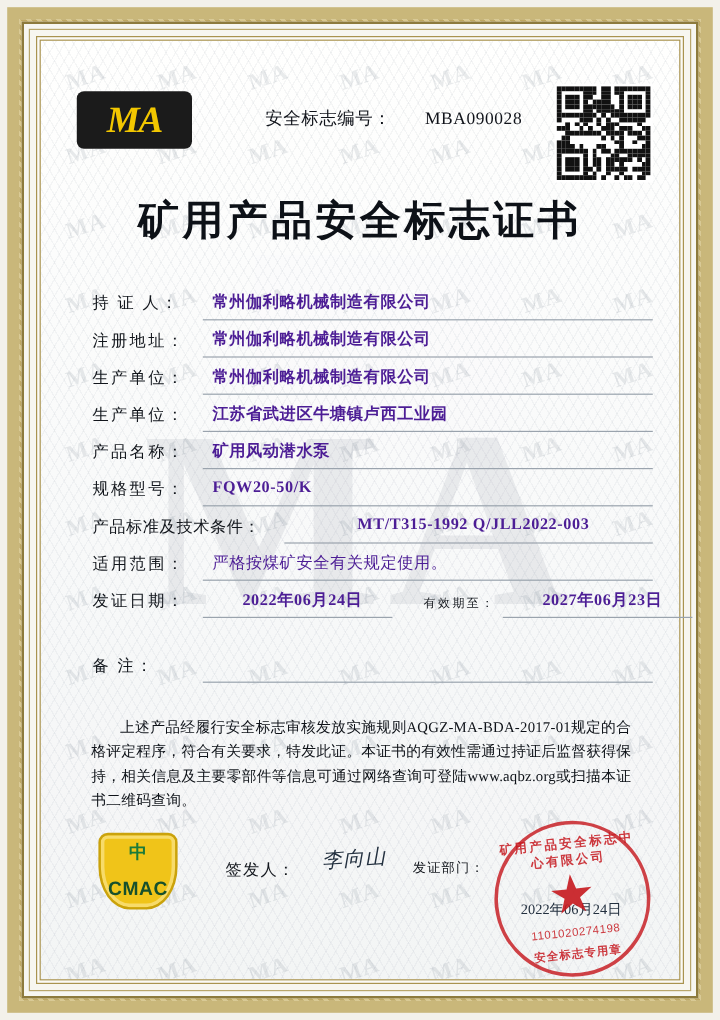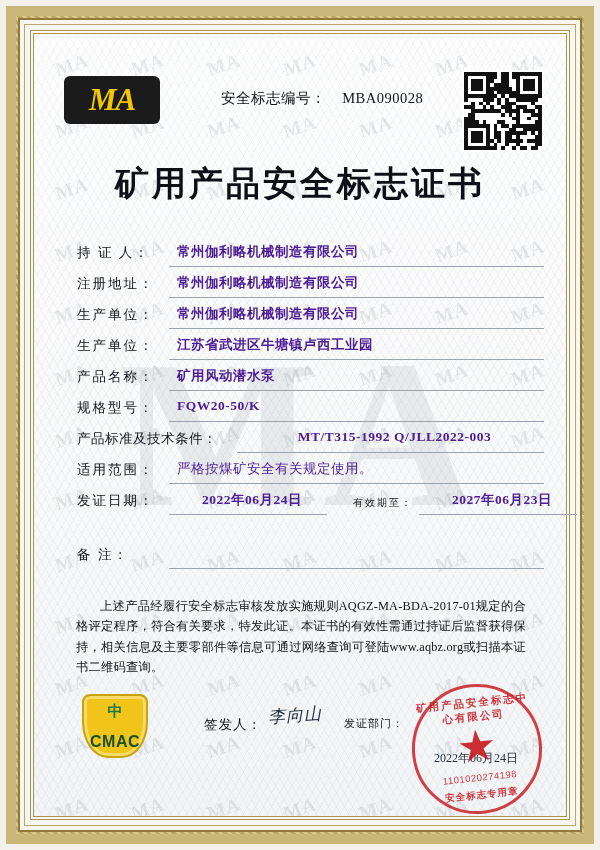--- a/index.html
+++ b/index.html
@@ -127,21 +127,21 @@
 
   .cert-no {
     position: absolute;
     left: 185px;
     top: 53px;
     font-family: "Liberation Serif", serif;
     font-size: 14.5px;
     color: #10131a;
     letter-spacing: 0.5px;
   }
-  .cert-no .label { margin-right: 12px; }
+  .cert-no .label { margin-right: 24px; }
   .cert-no .value { font-weight: normal; }
 
   
   .qr {
     position: absolute;
     right: 20px;
     top: 34px;
     width: 78px;
     height: 78px;
     background: #fff;
@@ -282,21 +282,21 @@
     text-align: center;
     font-family: "Liberation Sans", sans-serif;
     font-size: 16px;
     font-weight: bold;
     color: #17502c;
     letter-spacing: 0.5px;
   }
 
   .signer {
     position: absolute;
-    left: 168px;
+    left: 152px;
     top: 680px;
     font-family: "Liberation Serif", serif;
     font-size: 13.5px;
     color: #12161c;
     letter-spacing: 1px;
   }
   .sign-script {
     position: absolute;
     left: 232px;
     top: 668px;

